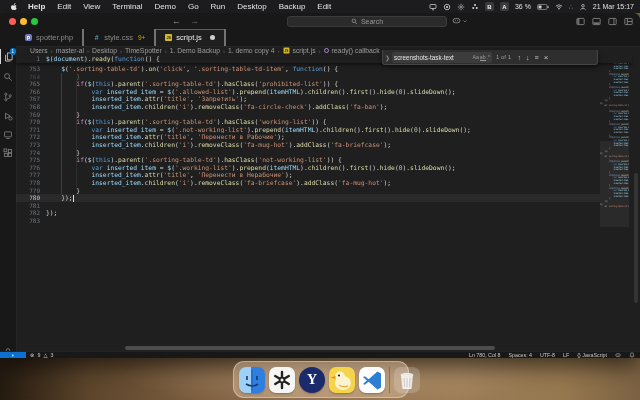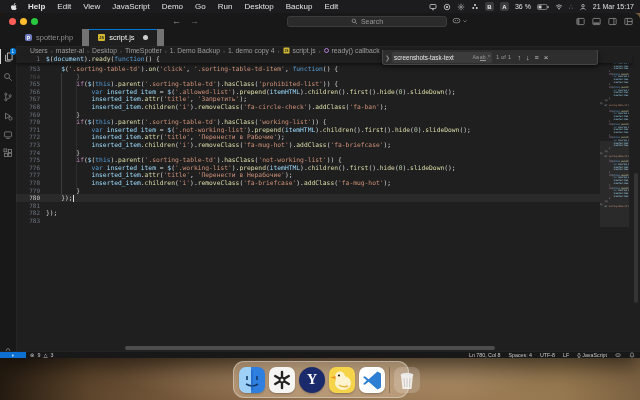--- a/index.html
+++ b/index.html
@@ -30,21 +30,21 @@
   .layout-btns{position:absolute;right:7px;top:3.5px;display:flex;gap:7px;color:#9a9a9a}
   
   .activitybar{position:absolute;top:16px;left:0;width:16px;bottom:6px;background:#181818;border-right:1px solid #252525}
   .act{position:absolute;left:0;width:16px;height:15px;display:flex;align-items:center;justify-content:center;color:#828282}
   .act.active{color:#d7d7d7;border-left:1px solid #d7d7d7;box-sizing:border-box}
   .act .badge{position:absolute;right:0px;top:-1px;min-width:6.5px;height:6.5px;border-radius:4px;background:#0078d4;
        color:#fff;font-size:4.5px;display:flex;align-items:center;justify-content:center}
   
   .tabbar{position:absolute;top:16px;left:16px;right:0;height:17px;background:#181818;border-bottom:1px solid #252525;
        display:flex;align-items:stretch}
-  .tab{display:flex;align-items:center;gap:4px;padding:0 9px;font-size:7.5px;color:#8a8a8a;border-right:7px solid #737373;position:relative}
+  .tab{display:flex;align-items:center;gap:4px;padding:0 9px;font-size:7.5px;color:#8a8a8a;border-right:2px solid #737373;position:relative}
   .tab.active{background:#1f1f1f;color:#f0f0f0}
   .tab.active::before{content:"";position:absolute;top:0;left:0;right:0;height:1px;background:#0078d4}
   .tab .badge9{color:#cca700;font-size:6.5px;margin-left:1px}
   .tab .dot{width:5px;height:5px;border-radius:50%;background:#cfcfcf;margin-left:4px}
   .fic{width:7px;height:7px;display:flex;align-items:center;justify-content:center;font-weight:bold}
   .fic.php{background:#6f7cc0;border-radius:2px;color:#fff;font-size:5px}
   .fic.css{color:#519aba;font-size:7px}
   .fic.js{background:#d4b830;border-radius:1px;color:#1f1f1f;font-size:3.8px}
   
   .breadcrumb{position:absolute;top:33px;left:16px;right:40px;height:9px;display:flex;align-items:center;gap:3px;
@@ -100,21 +100,21 @@
 <body>
 
 <div class="desktop-light"></div>
 
 <div class="menubar">
   <span class="mb-item" style="padding:0 4px">
     <svg width="8" height="10" viewBox="0 0 10 12" fill="#e3e3e3">
         <path d="M7.1 6.4c0-1.1.9-1.7 1-1.8-.6-.8-1.4-.9-1.7-.9-.7-.1-1.4.4-1.8.4-.4 0-.9-.4-1.5-.4-.8 0-1.9.7-1.9 2.3 0 1 .4 2 .8 2.7.4.6.8 1.1 1.4 1.1.6 0 .8-.4 1.5-.4s.9.4 1.5.4c.6 0 1.1-.6 1.4-1.1.3-.5.5-1 .5-1zM6.3 2.6c.3-.4.6-1 .5-1.6-.5 0-1.1.3-1.5.8-.3.4-.6 1-.5 1.6.6 0 1.2-.4 1.5-.8z"></path>
       </svg>
   </span>
-  <span id="menu-items"><span class="mb-item app">Help</span><span class="mb-item">Edit</span><span class="mb-item">View</span><span class="mb-item">JavaScript</span><span class="mb-item">Demo</span><span class="mb-item">Go</span><span class="mb-item">Run</span><span class="mb-item">Desktop</span><span class="mb-item">Backup</span><span class="mb-item">Edit</span></span>
+  <span id="menu-items"><span class="mb-item app">Help</span><span class="mb-item">Edit</span><span class="mb-item">View</span><span class="mb-item">Terminal</span><span class="mb-item">Demo</span><span class="mb-item">Go</span><span class="mb-item">Run</span><span class="mb-item">Desktop</span><span class="mb-item">Backup</span><span class="mb-item">Edit</span></span>
   <span class="mb-right">
     <span class="mb-ic">
         <svg viewBox="0 0 16 16" fill="none" stroke="currentColor" stroke-width="1.5">
           <rect x="2" y="3" width="12" height="8" rx="1.5"></rect>
           <path d="M6 13.5h4"></path>
         </svg>
       </span>
     <span class="mb-ic">
         <svg viewBox="0 0 16 16" fill="none" stroke="currentColor" stroke-width="1.5">
           <circle cx="8" cy="8" r="5.5"></circle>
@@ -264,20 +264,25 @@
           <path d="M2.5 14c1.2-3.6 9.8-3.6 11 0"></path>
         </svg>
       </div>
     </div>
 
   <div class="tabbar" id="tabbar">
       <div class="tab">
         <span class="fic php">P</span>
         <span>spotter.php</span>
       </div>
+      <div class="tab">
+        <span class="fic css">#</span>
+        <span>style.css</span>
+        <span class="badge9">9+</span>
+      </div>
       <div class="tab active">
         <span class="fic js">JS</span>
         <span>script.js</span>
         <span class="dot"></span>
       </div>
     </div>
 
   <div class="breadcrumb" id="breadcrumb">
       <span>Users</span>
       <span class="bc-sep">›</span>

